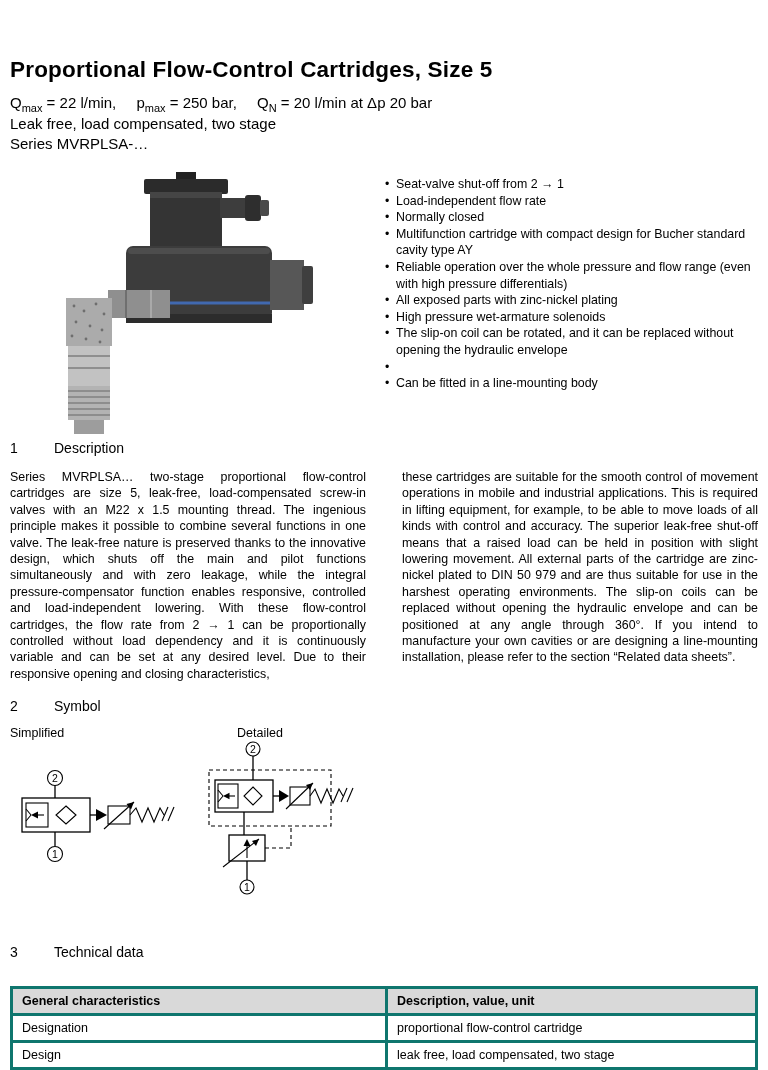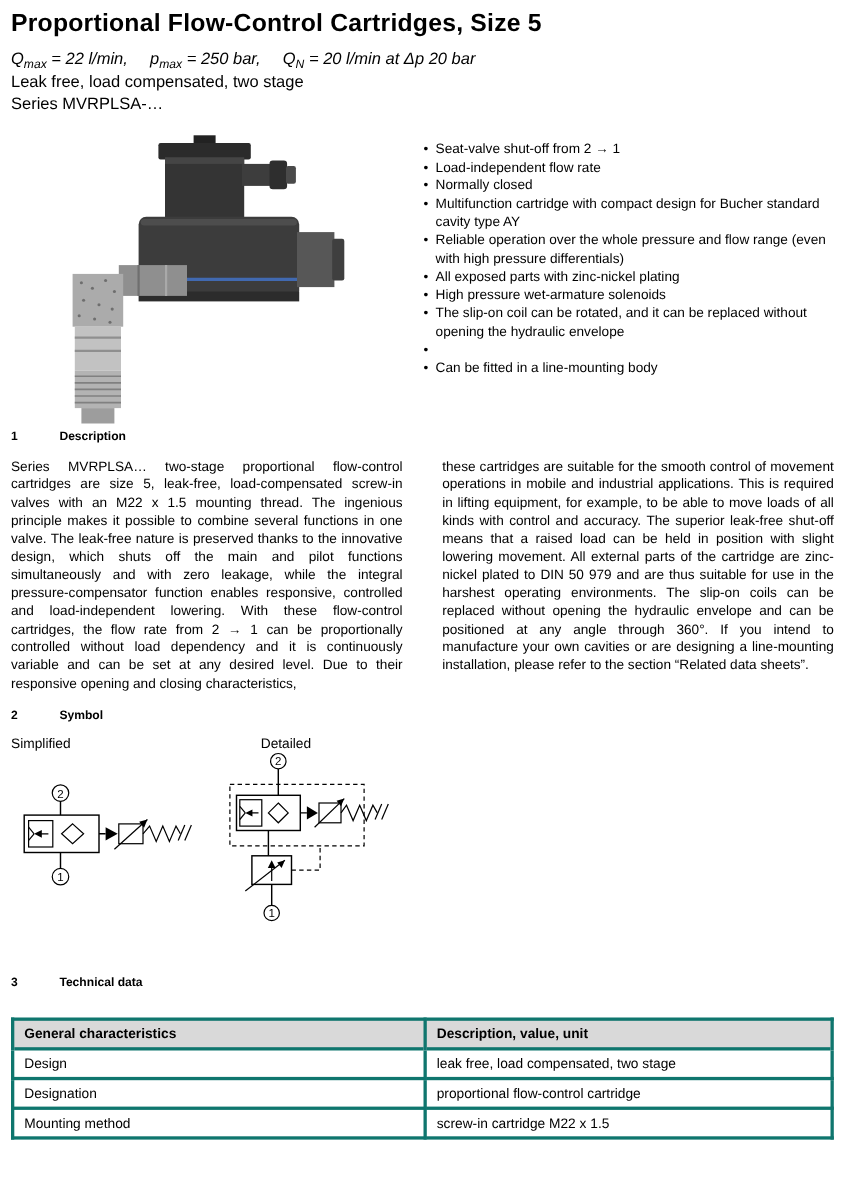--- a/index.html
+++ b/index.html
@@ -1,34 +1,34 @@
 <!DOCTYPE html>
 <html><head>
 <meta charset="utf-8">
 <style>
   * { box-sizing: border-box; margin: 0; padding: 0; }
   html, body { background: #ffffff; }
   body { font-family: "Liberation Sans", sans-serif; color: #000; }
   .page { position: relative; width: 768px; height: 1070px; background: #fff; overflow: hidden; }
   .content { padding: 0 10px; }
 
-  h1.title { font-size: 22.5px; font-weight: bold; padding-top: 8px; letter-spacing: .2px; }
+  h1.title { font-size: 22.5px; font-weight: bold; padding-top: 24px; letter-spacing: .2px; margin-top: 33px; }
 
   .spec-line { font-size: 15px; margin-top: 11px; }
-  .spec-part { margin-right: 16px; white-space: nowrap; font-style: italic; }
+  .spec-part { margin-right: 16px; white-space: nowrap; }
   .spec-part sub { font-size: 11px; }
   .subtitle { font-size: 15px; line-height: 20px; }
 
   .hero { position: relative; height: 268px; margin-top: 16px; }
   .product-svg { position: absolute; left: 42px; top: 0; }
   .features { position: absolute; left: 375px; top: 6px; width: 374px; list-style: none; font-size: 12.4px; line-height: 16.6px; }
   .features li { display: flex; }
   .features .bullet { flex: 0 0 11px; }
 
-  .section-heading { font-size: 11px; font-weight: bold; }
+  .section-heading { font-size: 14px; font-weight: normal; }
   .section-num { display: inline-block; width: 44px; }
   .h-desc { margin-top: 2px; }
   .h-sym  { margin-top: 16px; }
   .h-tech { margin-top: 22px; }
 
   .desc-cols { display: flex; gap: 36px; margin-top: 13px; }
   .desc-col { width: 362px; font-size: 12.4px; line-height: 16.4px; text-align: justify; }
 
   .symbols { position: relative; height: 196px; margin-top: 12px; }
   .sym-label { position: absolute; top: 0; font-size: 12.5px; }
@@ -242,28 +242,28 @@
 
     <table class="tech-table">
       <thead>
         <tr>
           <th class="col-general">General characteristics</th>
           <th>Description, value, unit</th>
         </tr>
       </thead>
       <tbody>
         <tr>
+          <td>Designation</td>
+          <td>proportional flow-control cartridge</td>
+        </tr>
+        <tr>
           <td>Design</td>
           <td>leak free, load compensated, two stage</td>
         </tr>
         <tr>
-          <td>Designation</td>
-          <td>proportional flow-control cartridge</td>
-        </tr>
-        <tr>
           <td>Mounting method</td>
           <td>screw-in cartridge M22 x 1.5</td>
         </tr>
       </tbody>
     </table>
 
   </div>
 </div>
 
 </body></html>

